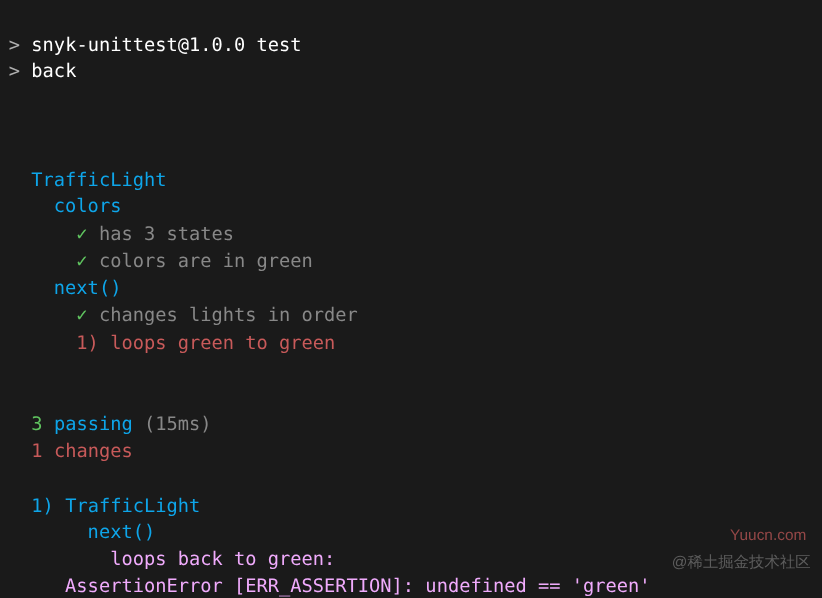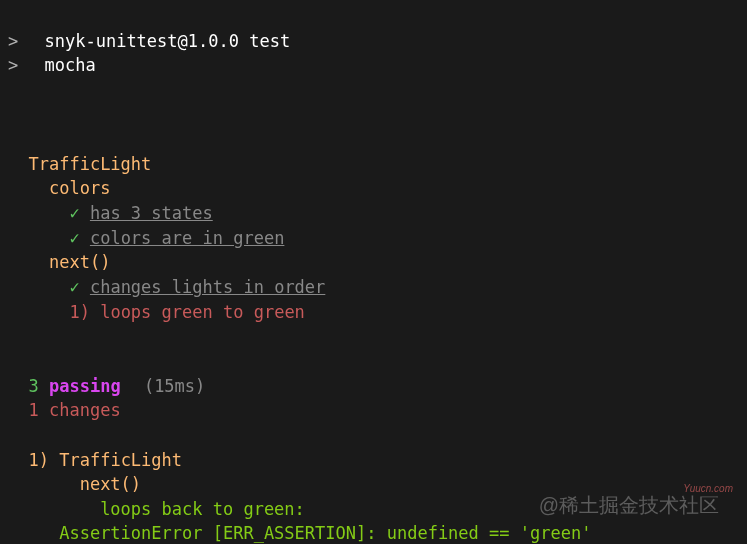--- a/index.html
+++ b/index.html
@@ -9,56 +9,55 @@
       background: #1a1a1a;
       font-family: 'Menlo', 'Monaco', 'Consolas', monospace;
       font-size: 17px;
       line-height: 1.45;
       color: #e0e0e0;
       overflow: hidden;
       position: relative;
     }
     .terminal { padding: 4px 8px; white-space: pre; }
     .prompt { color: #b0b0b0; }
-    .cmd-white { color: #ffffff; font-weight: 500; margin-left: 16px; }
-    .heading { color: #fdba74; font-weight: 500; }
+    .cmd-white { color: #ffffff; font-weight: 500; }
+    .heading { color: #0ea5e9; font-weight: 500; }
     .check { color: #5fc35f; }
-    .pass-text { color: #888888; text-decoration: underline; }
+    .pass-text { color: #888888; }
     .fail-text { color: #c85a5a; }
     .passing-num { color: #5fc35f; }
-    .passing-word { color: #d946ef; font-weight: bold; }
-    .timing { color: #888888; margin-left: 13px; }
+    .passing-word { color: #0ea5e9; }
+    .timing { color: #888888; }
     .failing { color: #c85a5a; }
-    .error-msg { color: #84cc16; }
+    .error-msg { color: #f0abfc; }
     .watermark1 {
       position: absolute;
       right: 14px;
       bottom: 48px;
       color: #c85a5a;
-      font-size: 10px;
+      font-size: 14px;
       opacity: 0.7;
       font-family: sans-serif;
-      font-style: italic;
     }
     .watermark2 {
       position: absolute;
-      right: 28px;
+      right: 10px;
       bottom: 24px;
       color: #888888;
-      font-size: 20px;
+      font-size: 14px;
       opacity: 0.6;
       font-family: sans-serif;
     }
   </style>
 </head>
 <body>
 
 <div class="terminal">
 <span class="prompt">&gt;</span> <span class="cmd-white">snyk-unittest@1.0.0 test</span>
-<span class="prompt">&gt;</span> <span class="cmd-white">mocha</span>
+<span class="prompt">&gt;</span> <span class="cmd-white">back</span>
 
 
 
   <span class="heading">TrafficLight</span>
     <span class="heading">colors</span>
       <span class="check">✓</span> <span class="pass-text">has 3 states</span>
       <span class="check">✓</span> <span class="pass-text">colors are in green</span>
     <span class="heading">next()</span>
       <span class="check">✓</span> <span class="pass-text">changes lights in order</span>
       <span class="fail-text">1)</span> <span class="fail-text">loops green to green</span>

